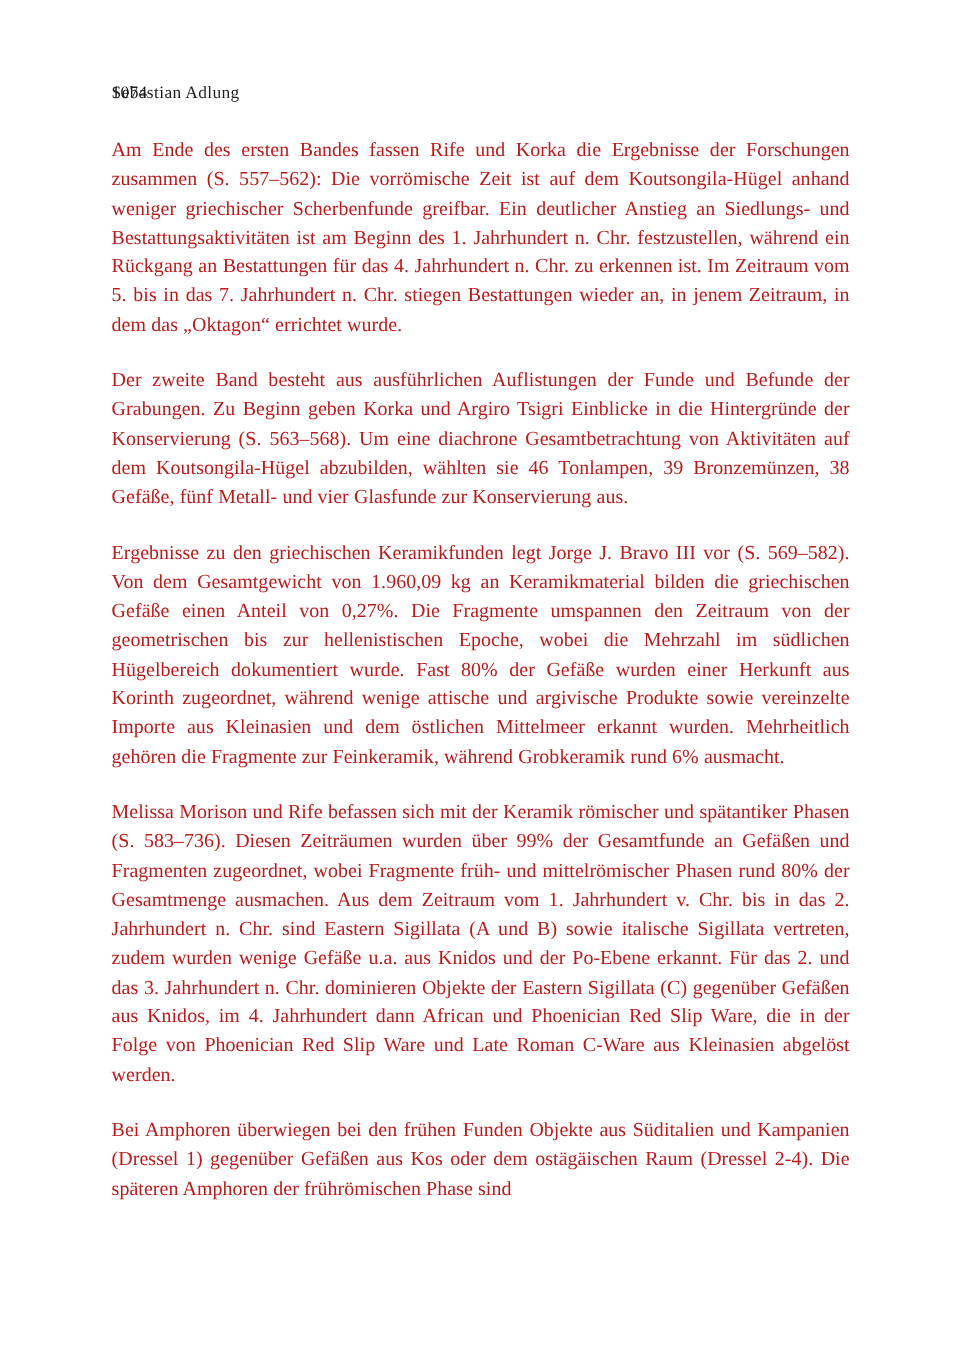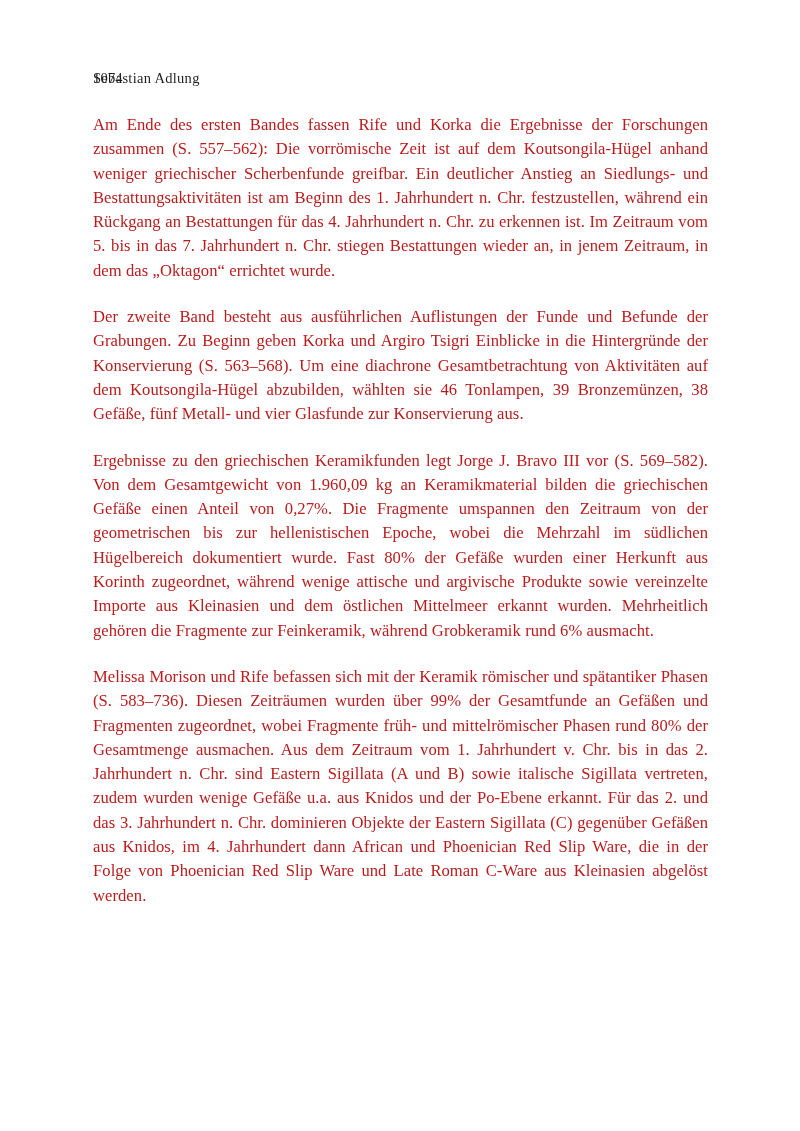--- a/index.html
+++ b/index.html
@@ -83,15 +83,16 @@
   <div class="running-header">
     <span class="folio">1074</span>
     <span class="author">Sebastian Adlung</span>
   </div>
 
   <div class="text-block">
     <p class="body-par">Am Ende des ersten Bandes fassen Rife und Korka die Ergebnisse der Forschungen zusammen (S. 557–562): Die vorrömische Zeit ist auf dem Koutsongila-Hügel anhand weniger griechischer Scherbenfunde greifbar. Ein deutlicher Anstieg an Siedlungs- und Bestattungsaktivitäten ist am Beginn des 1. Jahrhundert n. Chr. festzustellen, während ein Rückgang an Bestattungen für das 4. Jahrhundert n. Chr. zu erkennen ist. Im Zeitraum vom 5. bis in das 7. Jahrhundert n. Chr. stiegen Bestattungen wieder an, in jenem Zeitraum, in dem das „Oktagon“ errichtet wurde.</p>
     <p class="body-par">Der zweite Band besteht aus ausführlichen Auflistungen der Funde und Befunde der Grabungen. Zu Beginn geben Korka und Argiro Tsigri Einblicke in die Hintergründe der Konservierung (S. 563–568). Um eine diachrone Gesamtbetrachtung von Aktivitäten auf dem Koutsongila-Hügel abzubilden, wählten sie 46 Tonlampen, 39 Bronzemünzen, 38 Gefäße, fünf Metall- und vier Glasfunde zur Konservierung aus.</p>
     <p class="body-par">Ergebnisse zu den griechischen Keramikfunden legt Jorge J. Bravo III vor (S. 569–582). Von dem Gesamtgewicht von 1.960,09 kg an Keramikmaterial bilden die griechischen Gefäße einen Anteil von 0,27%. Die Fragmente umspannen den Zeitraum von der geometrischen bis zur hellenistischen Epoche, wobei die Mehrzahl im südlichen Hügelbereich dokumentiert wurde. Fast 80% der Gefäße wurden einer Herkunft aus Korinth zugeordnet, während wenige attische und argivische Produkte sowie vereinzelte Importe aus Kleinasien und dem östlichen Mittelmeer erkannt wurden. Mehrheitlich gehören die Fragmente zur Feinkeramik, während Grobkeramik rund 6% ausmacht.</p>
     <p class="body-par">Melissa Morison und Rife befassen sich mit der Keramik römischer und spätantiker Phasen (S. 583–736). Diesen Zeiträumen wurden über 99% der Gesamtfunde an Gefäßen und Fragmenten zugeordnet, wobei Fragmente früh- und mittelrömischer Phasen rund 80% der Gesamtmenge ausmachen. Aus dem Zeitraum vom 1. Jahrhundert v. Chr. bis in das 2. Jahrhundert n. Chr. sind Eastern Sigillata (A und B) sowie italische Sigillata vertreten, zudem wurden wenige Gefäße u.a. aus Knidos und der Po-Ebene erkannt. Für das 2. und das 3. Jahrhundert n. Chr. dominieren Objekte der Eastern Sigillata (C) gegenüber Gefäßen aus Knidos, im 4. Jahrhundert dann African und Phoenician Red Slip Ware, die in der Folge von Phoenician Red Slip Ware und Late Roman C-Ware aus Kleinasien abgelöst werden.</p>
+    <p class="body-par">Bei Amphoren überwiegen bei den frühen Funden Objekte aus Süditalien und Kampanien (Dressel 1) gegenüber Gefäßen aus Kos oder dem ostägäischen Raum (Dressel 2-4). Die späteren Amphoren der frührömischen Phase sind</p>
   </div>
 
 </div>
 
 </body></html>

